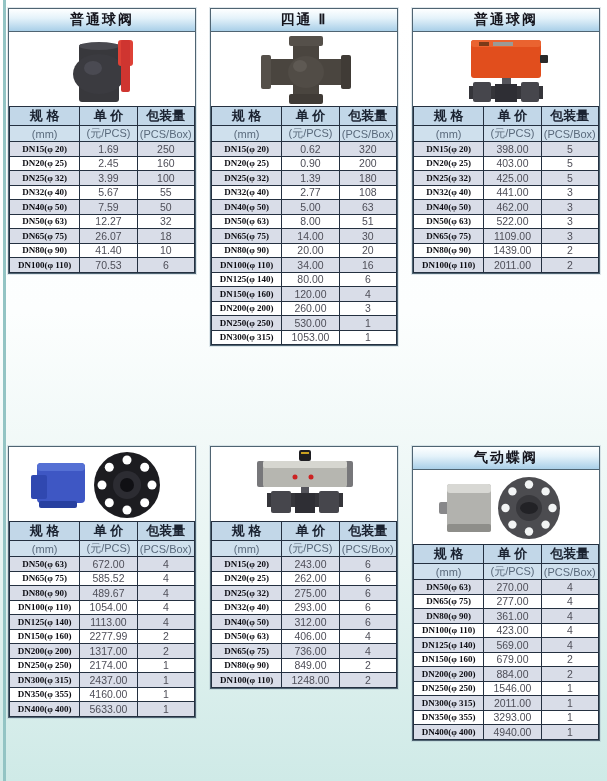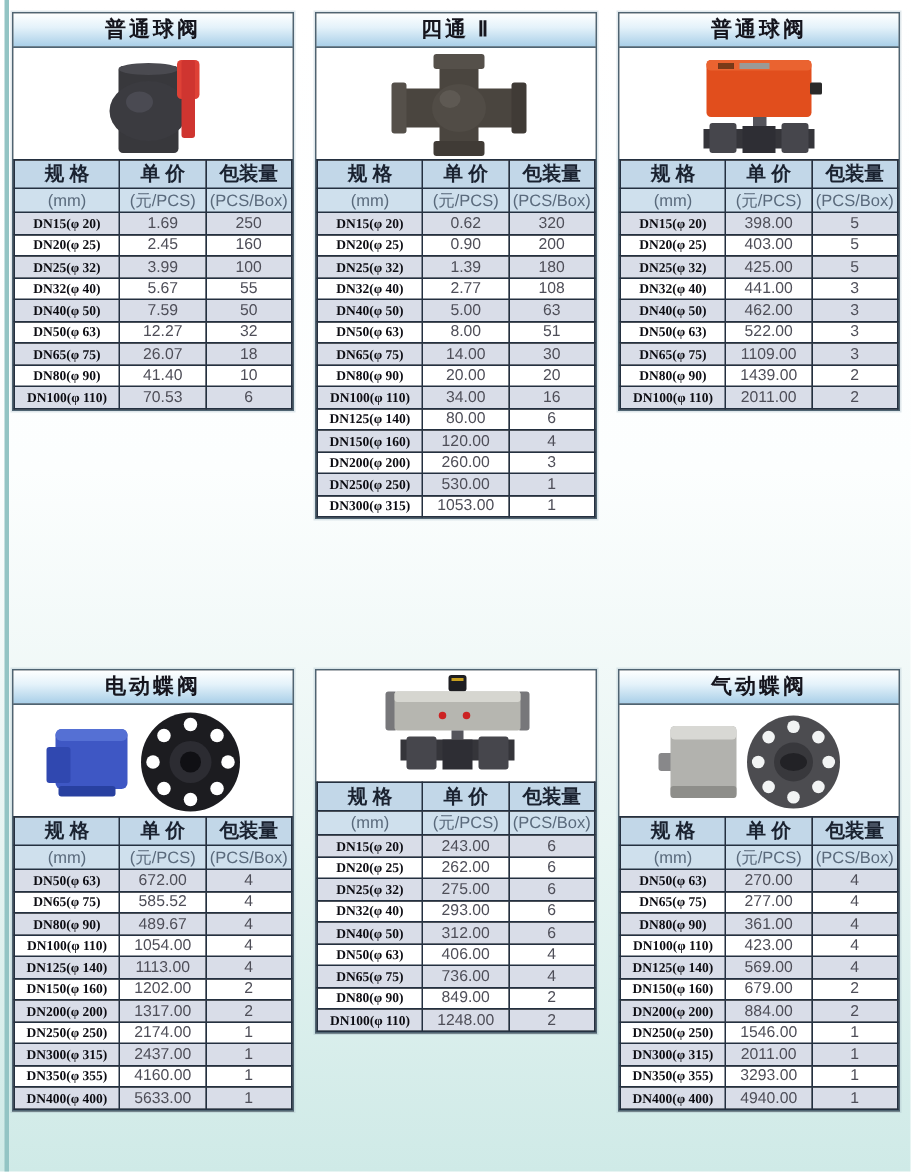--- a/index.html
+++ b/index.html
@@ -337,21 +337,20 @@
             <td class="qty">2</td>
           </tr>
         </tbody>
     </table>
   </div>
 </div>
 
 <div class="panel-row row-bottom">
 
   <div class="panel">
-    <div class="panel-title">电动蝶阀</div>
     <div class="panel-image">
       <svg width="186" height="74" viewBox="0 0 186 74">
         <rect x="28" y="16" width="48" height="40" rx="4" fill="#3e57c4"></rect>
         <rect x="28" y="16" width="48" height="8" rx="4" fill="#5570d4"></rect>
         <rect x="22" y="28" width="16" height="24" rx="2" fill="#3048b0"></rect>
         <rect x="30" y="54" width="38" height="7" rx="2" fill="#2840a0"></rect>
         <circle cx="118" cy="38" r="33" fill="#1c1c20"></circle>
         <circle cx="143" cy="38" r="4.5" fill="#ffffff"></circle>
         <circle cx="135.7" cy="20.3" r="4.5" fill="#ffffff"></circle>
         <circle cx="118" cy="13" r="4.5" fill="#ffffff"></circle>
@@ -403,21 +402,21 @@
             <td class="price">1054.00</td>
             <td class="qty">4</td>
           </tr>
           <tr>
             <td class="spec">DN125(φ 140)</td>
             <td class="price">1113.00</td>
             <td class="qty">4</td>
           </tr>
           <tr>
             <td class="spec">DN150(φ 160)</td>
-            <td class="price">1202.00</td>
+            <td class="price">2277.99</td>
             <td class="qty">2</td>
           </tr>
           <tr>
             <td class="spec">DN200(φ 200)</td>
             <td class="price">1317.00</td>
             <td class="qty">2</td>
           </tr>
           <tr>
             <td class="spec">DN250(φ 250)</td>
             <td class="price">2174.00</td>

